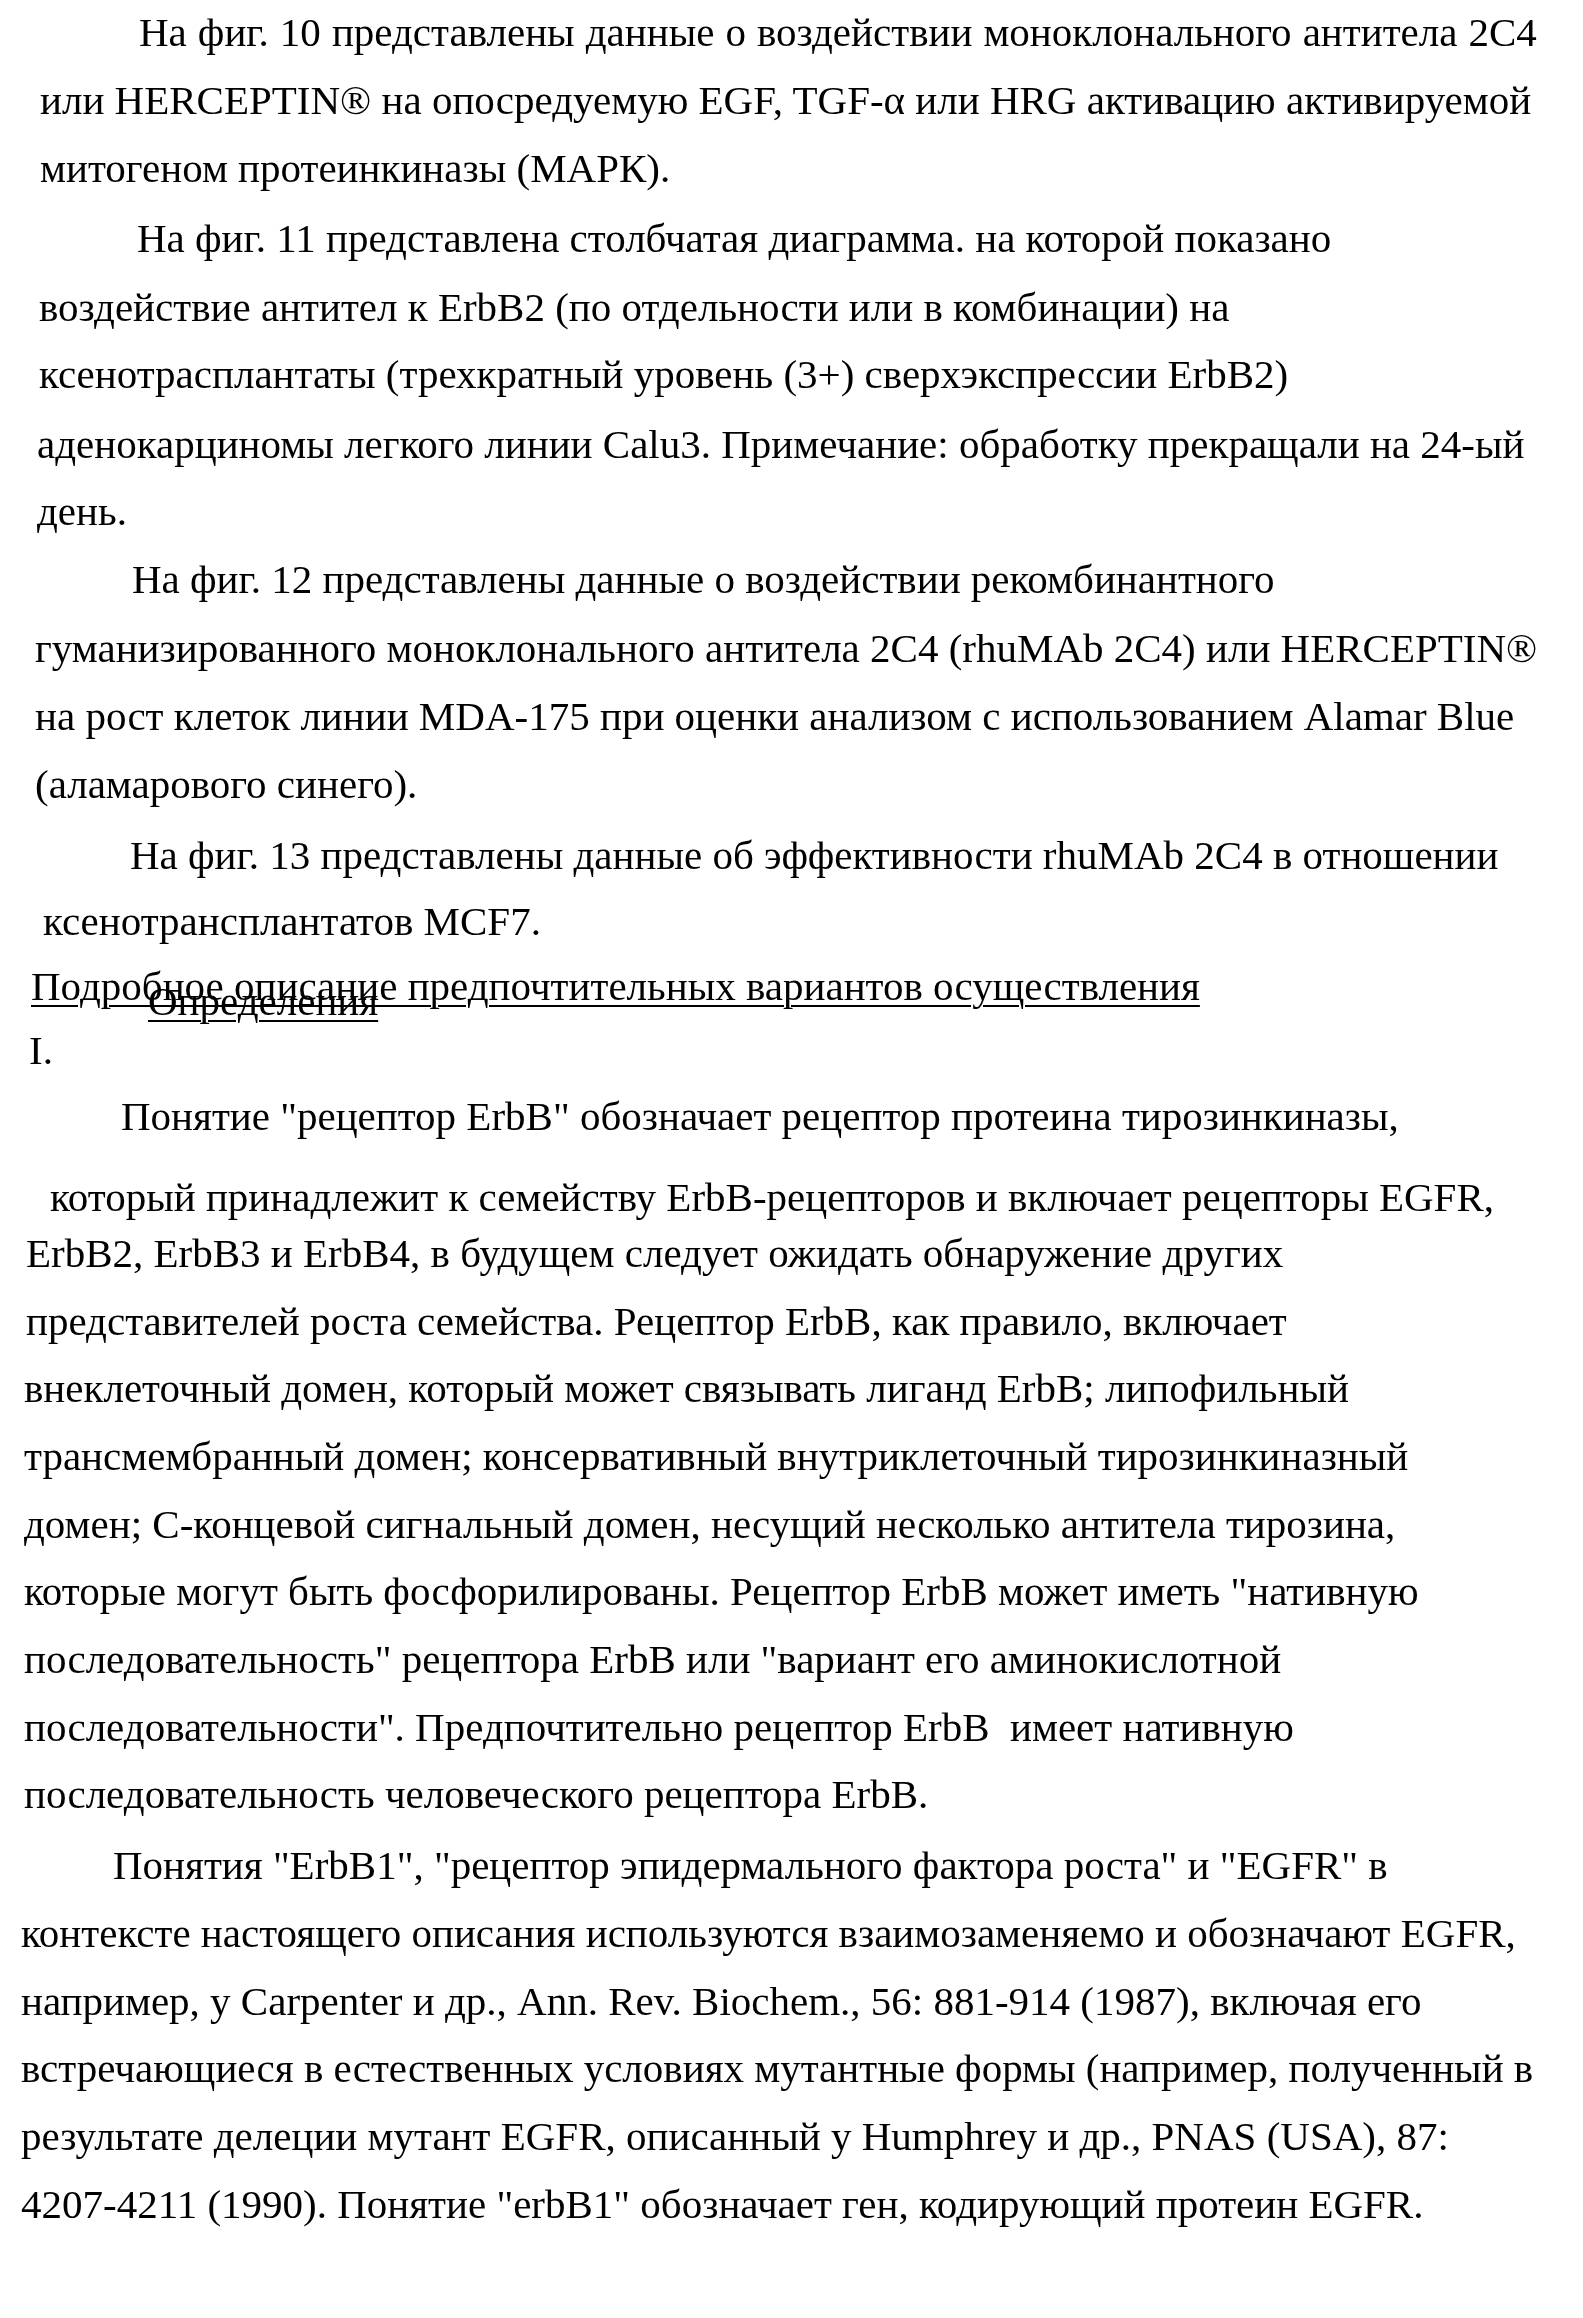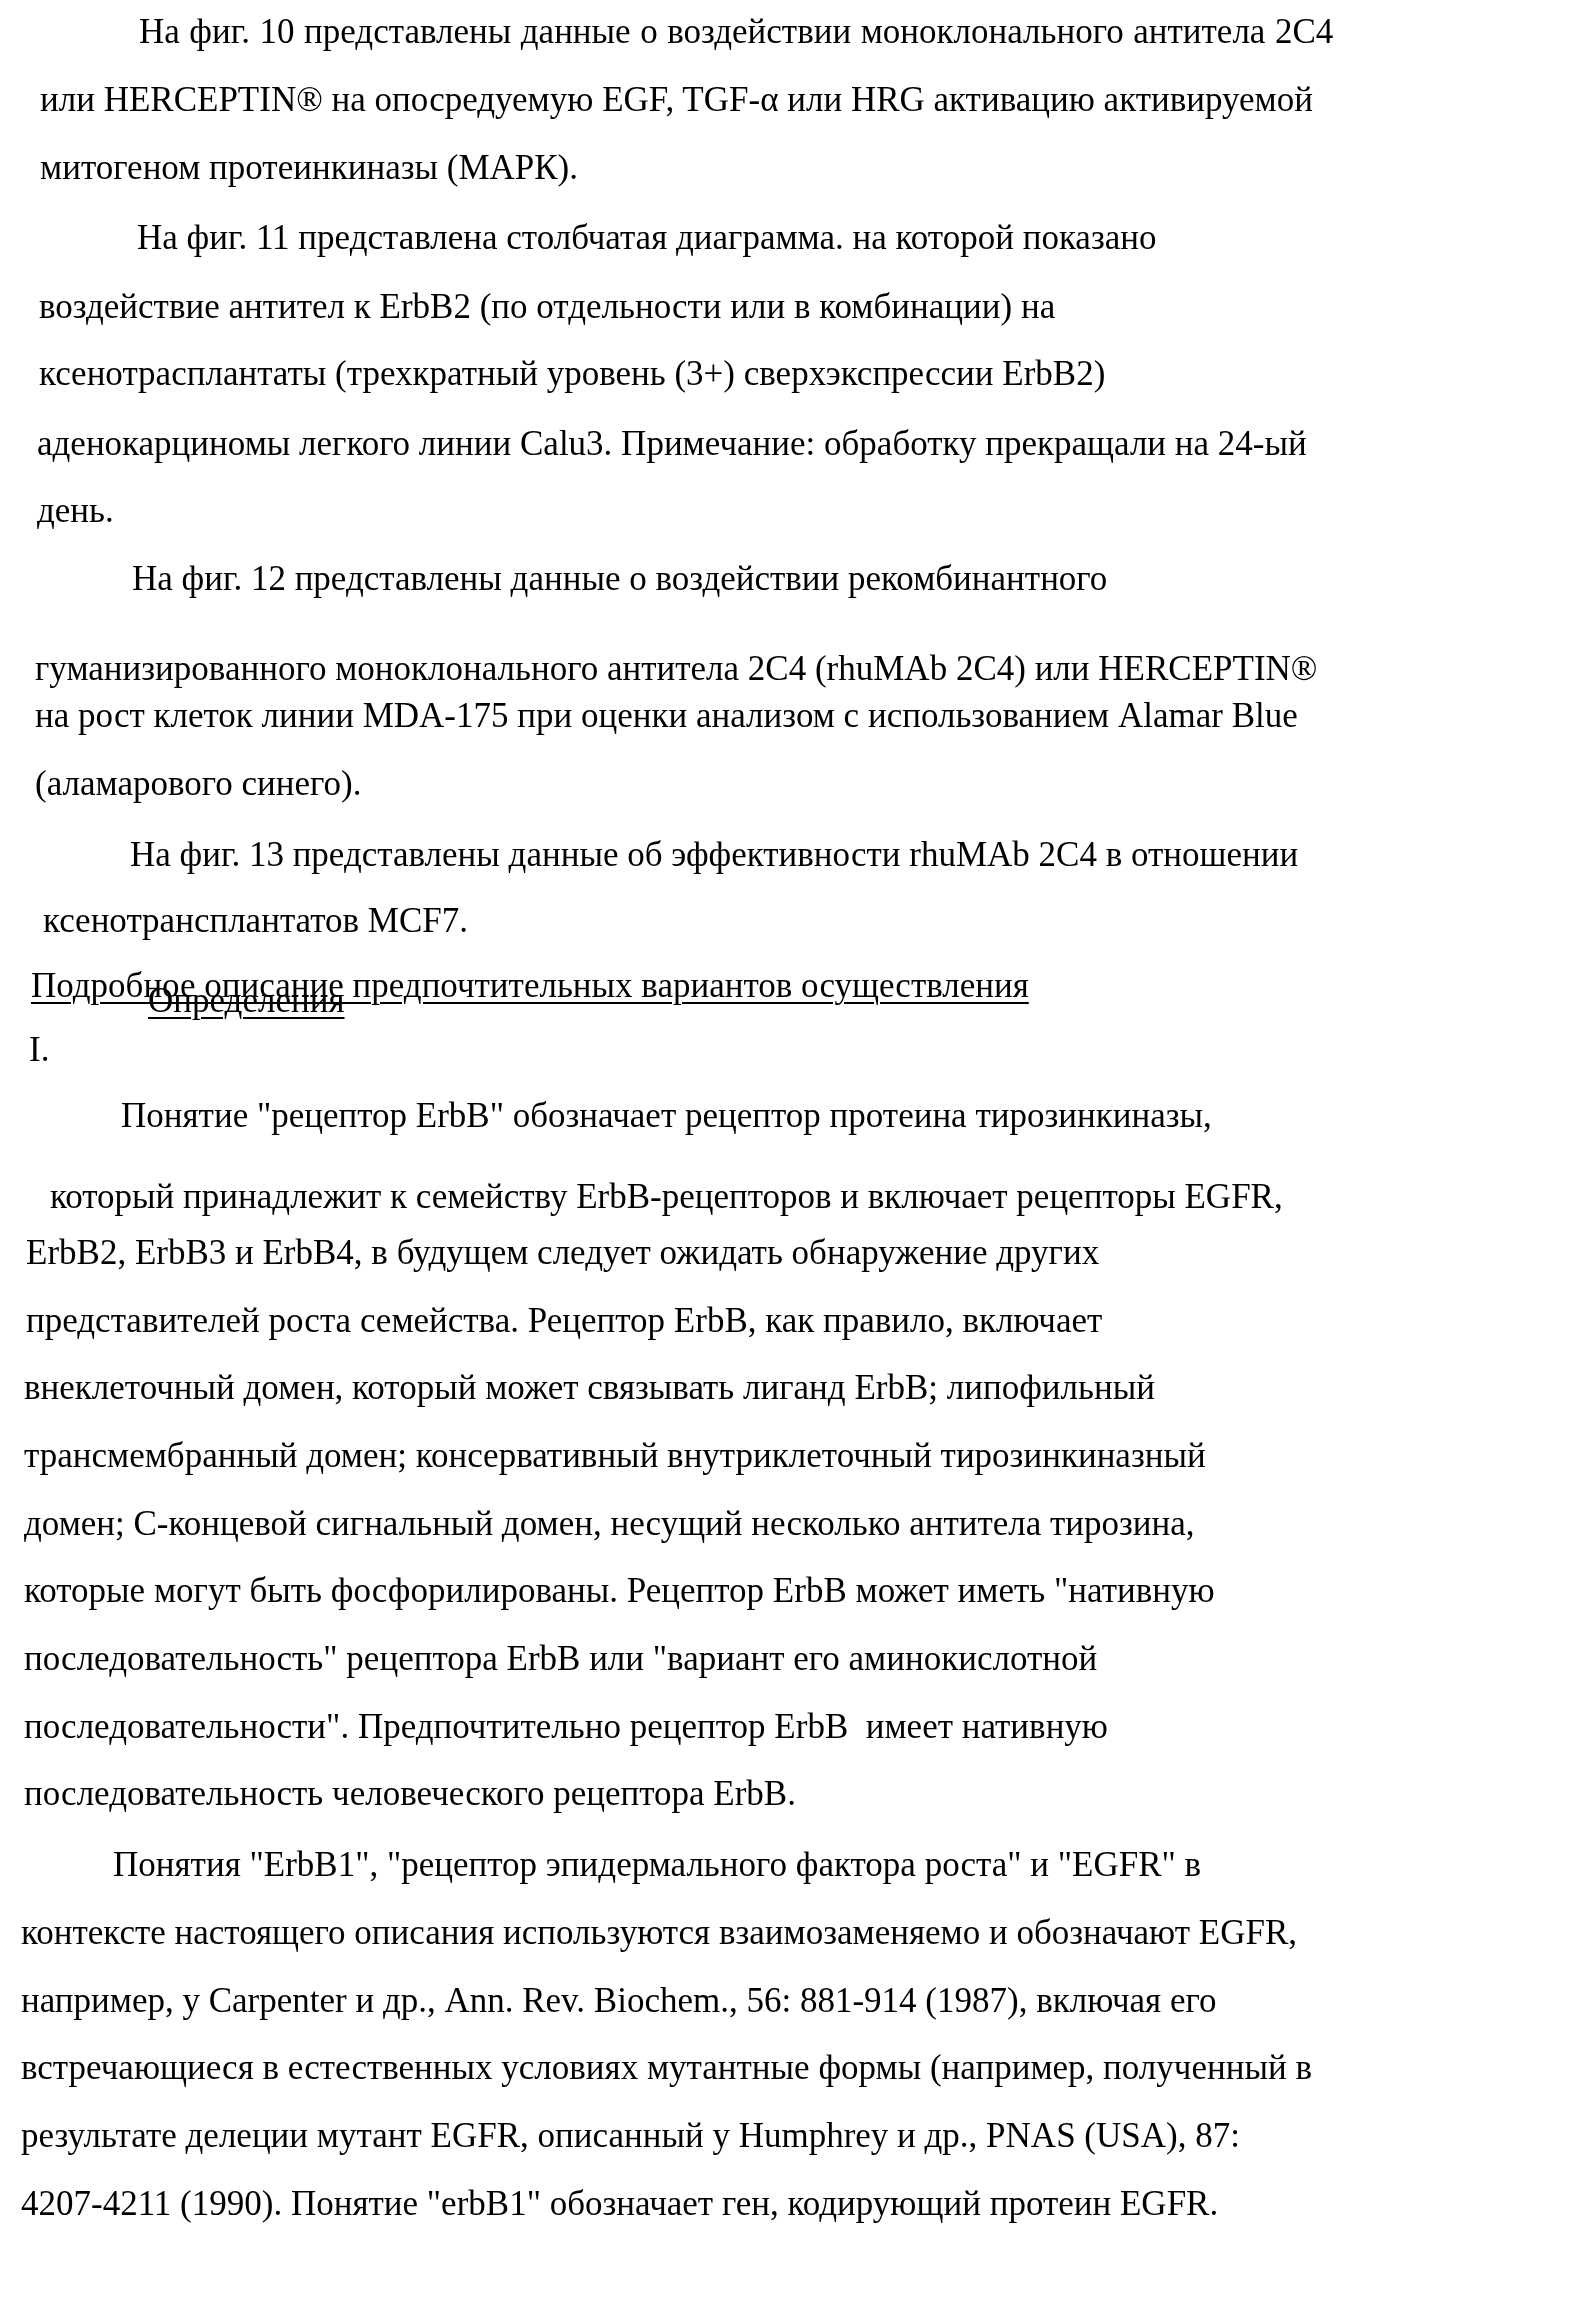--- a/index.html
+++ b/index.html
@@ -1,19 +1,19 @@
 <!DOCTYPE html>
 <html style="font-size:13px"><head>
 <meta charset="utf-8">
 <style>
   html, body { margin:0; padding:0; background:#ffffff; }
   body { width:1583px; height:2319px; position:relative; overflow:hidden;
          font-family:"Liberation Serif", "DejaVu Serif", serif; color:#000; }
   .page { position:absolute; left:0; top:0; width:1583px; height:2319px; background:#fff; }
-  .line { position:absolute; white-space:pre; font-size:35px; line-height:42px; letter-spacing:0px;text-align:center; }
+  .line { position:absolute; white-space:pre; font-size:41px; line-height:42px; letter-spacing:0px;text-align:center; }
   .u { text-decoration:underline; text-decoration-thickness:2.4px; text-underline-offset:4.8px; }
 </style>
 </head>
 <body>
 
 <div class="page">
 
   <div>
     <div class="line" style="left:139px; top:11.3px; word-spacing:0.8px;">На фиг. 10 представлены данные о воздействии моноклонального антитела 2С4</div>
     <div class="line" style="left:40px; top:79px; word-spacing:0px;">или HERCEPTIN® на опосредуемую EGF, TGF-α или HRG активацию активируемой</div>
@@ -23,21 +23,21 @@
   <div>
     <div class="line" style="left:137px; top:217px;">На фиг. 11 представлена столбчатая диаграмма. на которой показано</div>
     <div class="line" style="left:39px; top:286px;">воздействие антител к ErbB2 (по отдельности или в комбинации) на</div>
     <div class="line" style="left:39px; top:353px;">ксенотрасплантаты (трехкратный уровень (3+) сверхэкспрессии ErbB2)</div>
     <div class="line" style="left:37px; top:423px;">аденокарциномы легкого линии Calu3. Примечание: обработку прекращали на 24-ый</div>
     <div class="line" style="left:37px; top:490px;">день.</div>
   </div>
 
   <div>
     <div class="line" style="left:132px; top:558px;">На фиг. 12 представлены данные о воздействии рекомбинантного</div>
-    <div class="line" style="left:35px; top:627px;margin-top:21px;">гуманизированного моноклонального антитела 2С4 (rhuMAb 2C4) или HERCEPTIN®</div>
+    <div class="line" style="left:35px; top:627px;">гуманизированного моноклонального антитела 2С4 (rhuMAb 2C4) или HERCEPTIN®</div>
     <div class="line" style="left:35px; top:695px;">на рост клеток линии MDA-175 при оценки анализом с использованием Alamar Blue</div>
     <div class="line" style="left:35px; top:763px;">(аламарового синего).</div>
   </div>
 
   <div>
     <div class="line" style="left:130px; top:834px;">На фиг. 13 представлены данные об эффективности rhuMAb 2C4 в отношении</div>
     <div class="line" style="left:32px; top:900px;margin-left:11px;">ксенотрансплантатов MCF7.</div>
   </div>
 
   <div class="line u" style="left:31px; top:965px;">Подробное описание предпочтительных вариантов осуществления</div>

